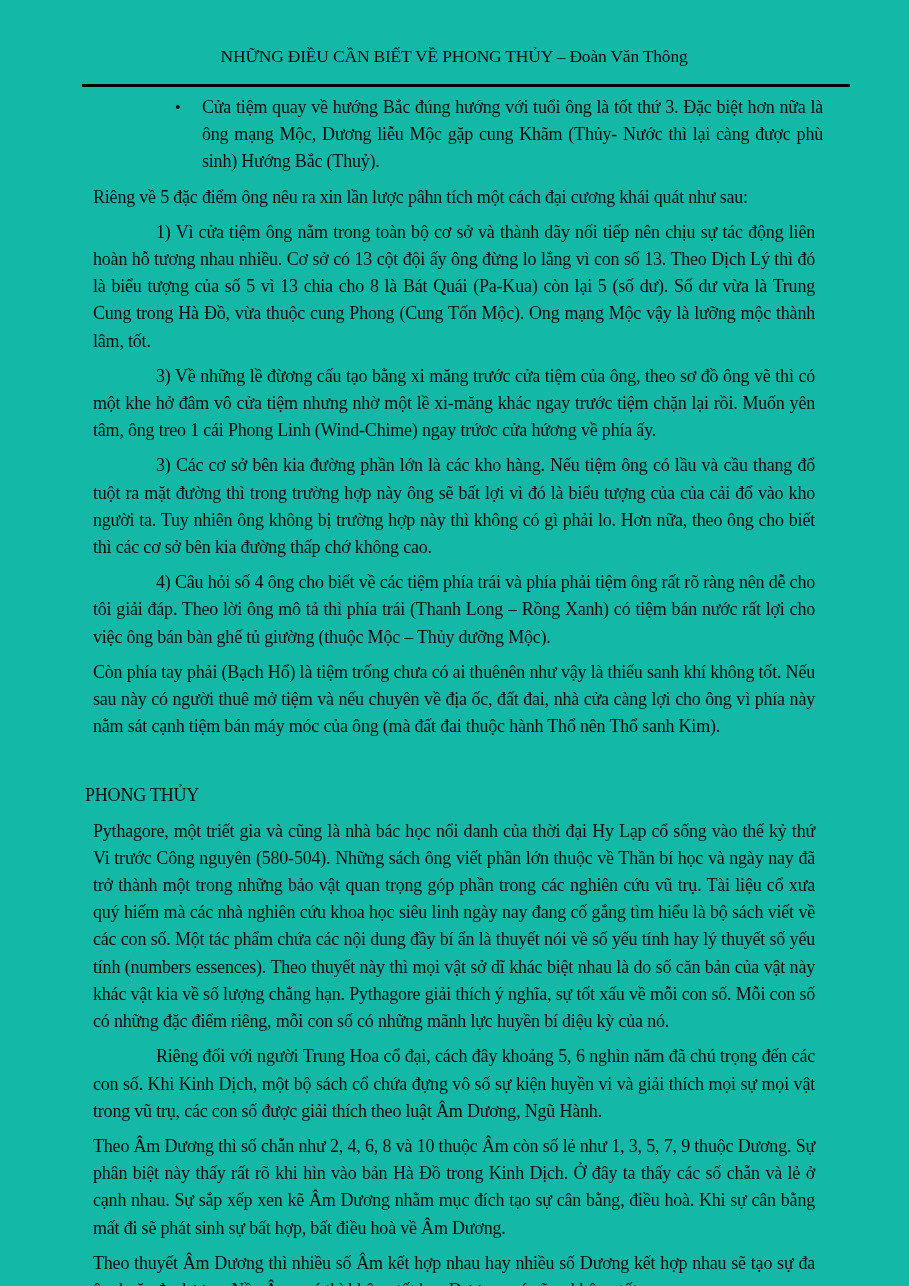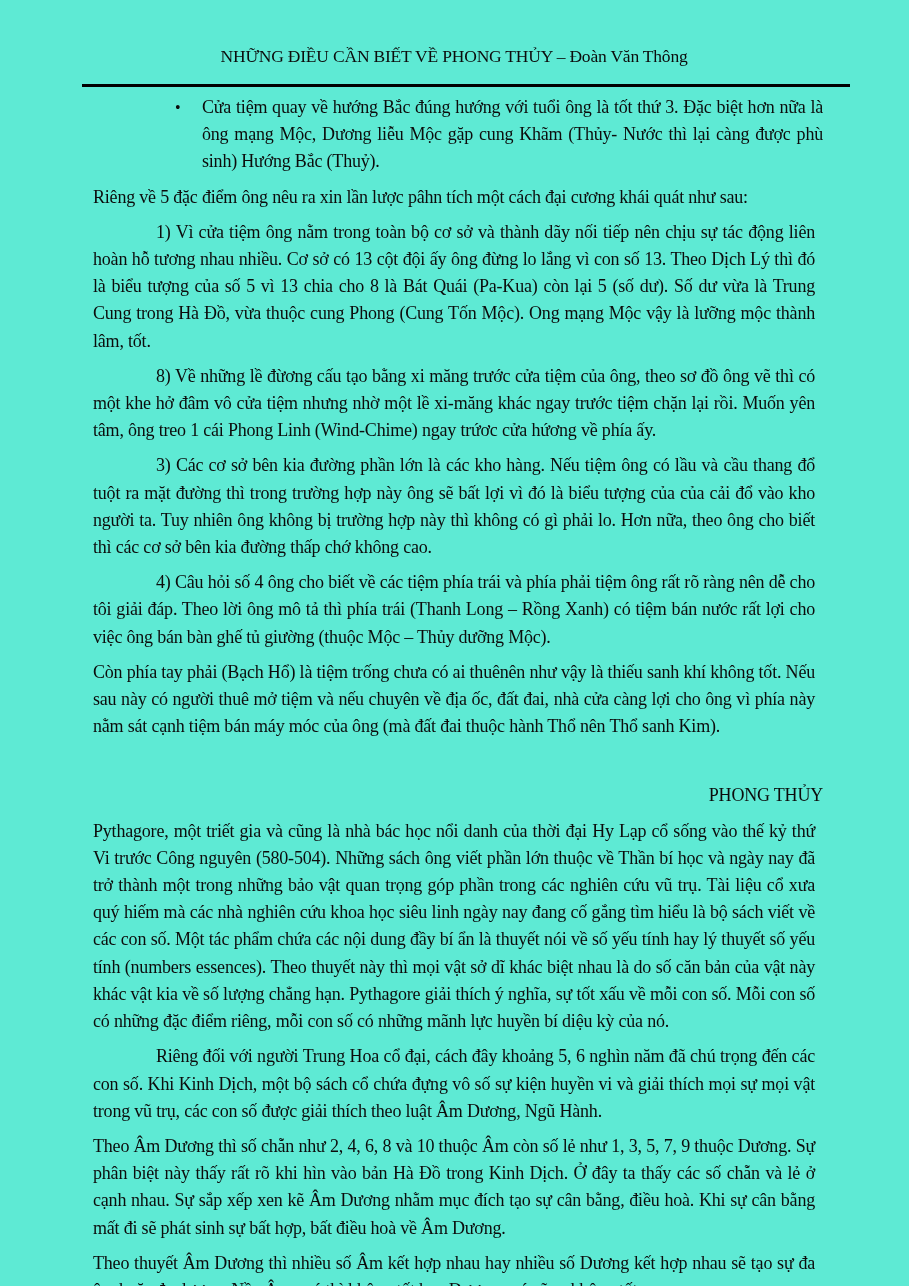--- a/index.html
+++ b/index.html
@@ -5,21 +5,21 @@
   html, body {
     margin: 0;
     padding: 0;
     background: #ffffff;
   }
   .page {
     position: relative;
     width: 909px;
     height: 1286px;
     margin: 0 auto;
-    background: #5eead4;
+    background: #14b8a6;
     box-sizing: border-box;
     padding: 44px 86px 0 85px;
     font-family: "Liberation Serif", "DejaVu Serif", serif;
     font-size: 18px;
     line-height: 27.2px;
     letter-spacing: -0.2px;
     color: #0c0c0c;
     overflow: hidden;
   }
   .header {
@@ -53,21 +53,20 @@
     text-align: justify;
   }
   .para.indent {
     text-indent: 63px;
   }
   .section-heading {
     margin-top: 42px;
   }
   .heading-line1 {
     font-weight: normal;
-    text-align: right;
   }
   .heading-line2 {
     font-weight: bold;
     letter-spacing: 0.1px;
   }
   .page-number {
     text-align: right;
     margin-top: 6px;
     padding-right: 0;
   }
@@ -83,21 +82,21 @@
 
   <div class="rule"></div>
 
   <div class="bullet-row">
     <span class="bullet-marker">•</span>
     <div class="bullet-text">Cửa tiệm quay về hướng Bắc đúng hướng với tuổi ông là tốt thứ 3. Đặc biệt hơn nữa là ông mạng Mộc, Dương liễu Mộc gặp cung Khãm (Thủy- Nước thì lại càng được phù sinh) Hướng Bắc (Thuỷ).</div>
   </div>
 
   <p class="para">Riêng về 5 đặc điểm ông nêu ra xin lần lược pâhn tích một cách đại cương khái quát như sau:</p>
   <p class="para indent">1) Vì cửa tiệm ông nằm trong toàn bộ cơ sở và thành dãy nối tiếp nên chịu sự tác động liên hoàn hỗ tương nhau nhiều. Cơ sở có 13 cột đội ấy ông đừng lo lắng vì con số 13. Theo Dịch Lý thì đó là biểu tượng của số 5 vì 13 chia cho 8 là Bát Quái (Pa-Kua) còn lại 5 (số dư). Số dư vừa là Trung Cung trong Hà Đồ, vừa thuộc cung Phong (Cung Tốn Mộc). Ong mạng Mộc vậy là lưỡng mộc thành lâm, tốt.</p>
-  <p class="para indent">8) Về những lề đừơng cấu tạo bằng xi măng trước cửa tiệm của ông, theo sơ đồ ông vẽ thì có một khe hở đâm vô cửa tiệm nhưng nhờ một lề xi-măng khác ngay trước tiệm chặn lại rồi. Muốn yên tâm, ông treo 1 cái Phong Linh (Wind-Chime) ngay trứơc cửa hứơng về phía ấy.</p>
+  <p class="para indent">3) Về những lề đừơng cấu tạo bằng xi măng trước cửa tiệm của ông, theo sơ đồ ông vẽ thì có một khe hở đâm vô cửa tiệm nhưng nhờ một lề xi-măng khác ngay trước tiệm chặn lại rồi. Muốn yên tâm, ông treo 1 cái Phong Linh (Wind-Chime) ngay trứơc cửa hứơng về phía ấy.</p>
   <p class="para indent">3) Các cơ sở bên kia đường phần lớn là các kho hàng. Nếu tiệm ông có lầu và cầu thang đổ tuột ra mặt đường thì trong trường hợp này ông sẽ bất lợi vì đó là biểu tượng của của cải đổ vào kho người ta. Tuy nhiên ông không bị trường hợp này thì không có gì phải lo. Hơn nữa, theo ông cho biết thì các cơ sở bên kia đường thấp chớ không cao.</p>
   <p class="para indent">4) Câu hỏi số 4 ông cho biết về các tiệm phía trái và phía phải tiệm ông rất rõ ràng nên dễ cho tôi giải đáp. Theo lời ông mô tả thì phía trái (Thanh Long – Rồng Xanh) có tiệm bán nước rất lợi cho việc ông bán bàn ghế tủ giường (thuộc Mộc – Thủy dưỡng Mộc).</p>
   <p class="para">Còn phía tay phải (Bạch Hổ) là tiệm trống chưa có ai thuênên như vậy là thiếu sanh khí không tốt. Nếu sau này có người thuê mở tiệm và nếu chuyên về địa ốc, đất đai, nhà cửa càng lợi cho ông vì phía này nằm sát cạnh tiệm bán máy móc của ông (mà đất đai thuộc hành Thổ nên Thổ sanh Kim).</p>
 
   <div class="section-heading">
     <div class="heading-line1">PHONG THỦY</div>
   </div>
 
   <p class="para">Pythagore, một triết gia và cũng là nhà bác học nổi danh của thời đại Hy Lạp cổ sống vào thế kỷ thứ Vi trước Công nguyên (580-504). Những sách ông viết phần lớn thuộc về Thần bí học và ngày nay đã trở thành một trong những bảo vật quan trọng góp phần trong các nghiên cứu vũ trụ. Tài liệu cổ xưa quý hiếm mà các nhà nghiên cứu khoa học siêu linh ngày nay đang cố gắng tìm hiểu là bộ sách viết về các con số. Một tác phẩm chứa các nội dung đầy bí ẩn là thuyết nói về số yếu tính hay lý thuyết số yếu tính (numbers essences). Theo thuyết này thì mọi vật sở dĩ khác biệt nhau là do số căn bản của vật này khác vật kia về số lượng chẳng hạn. Pythagore giải thích ý nghĩa, sự tốt xấu về mỗi con số. Mỗi con số có những đặc điểm riêng, mỗi con số có những mãnh lực huyền bí diệu kỳ của nó.</p>
   <p class="para indent">Riêng đối với người Trung Hoa cổ đại, cách đây khoảng 5, 6 nghìn năm đã chú trọng đến các con số. Khi Kinh Dịch, một bộ sách cổ chứa đựng vô số sự kiện huyền vi và giải thích mọi sự mọi vật trong vũ trụ, các con số được giải thích theo luật Âm Dương, Ngũ Hành.</p>

